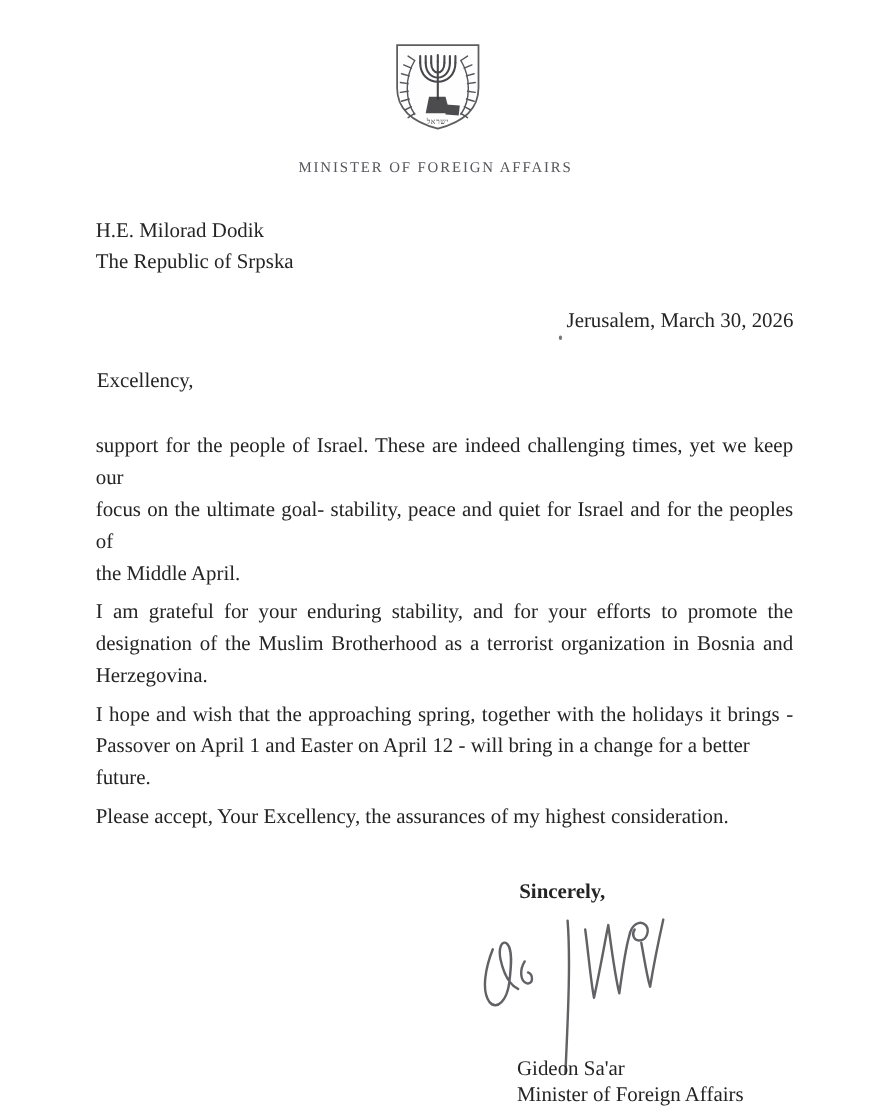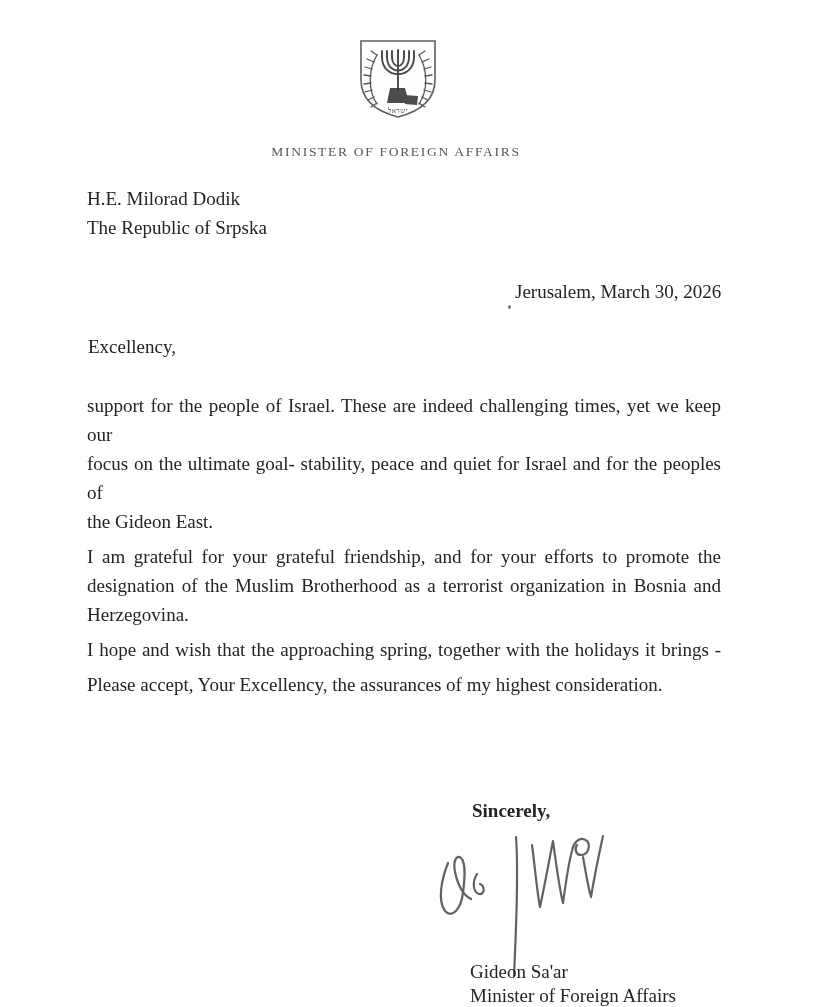--- a/index.html
+++ b/index.html
@@ -17,21 +17,21 @@
   .emblem{left:352px;top:36px;width:92px;height:86px;}
   .letterhead-title{
     left:0;top:144px;width:792px;
     text-align:center;
     font-size:13.5px;
     letter-spacing:1.7px;
     color:#56565c;
     font-weight:normal;
   }
 
-  .recipient{left:87px;top:184px;}
+  .recipient{left:87px;top:195px;}
   .dateline{left:515px;top:277px;}
   .artifact-dot{
     left:508px;top:305px;width:3px;height:4px;
     background:#4a4a4a;border-radius:50%;opacity:.75;
   }
 
   .salutation{left:88px;top:332px;}
   .letter-body{left:87px;top:391px;width:634px;}
   .para{margin:0 0 6px 0;}
   .jl{text-align:justify;text-align-last:justify;}
@@ -80,29 +80,30 @@
 
   <div class="abs block dateline">Jerusalem, March 30, 2026</div>
   <div class="abs artifact-dot"></div>
 
   <div class="abs block salutation">Excellency,</div>
 
   <div class="abs block letter-body">
     <div class="para">
       <div class="jl">support for the people of Israel. These are indeed challenging times, yet we keep our</div>
       <div class="jl">focus on the ultimate goal- stability, peace and quiet for Israel and for the peoples of</div>
-      <div class="ll">the Gideon East.</div>
+      <div class="ll">the Middle April.</div>
     </div>
     <div class="para">
-      <div class="jl">I am grateful for your grateful friendship, and for your efforts to promote the</div>
+      <div class="jl">I am grateful for your enduring stability, and for your efforts to promote the</div>
       <div class="jl">designation of the Muslim Brotherhood as a terrorist organization in Bosnia and</div>
       <div class="ll">Herzegovina.</div>
     </div>
     <div class="para">
       <div class="jl">I hope and wish that the approaching spring, together with the holidays it brings -</div>
+      <div class="ll">Passover on April 1 and Easter on April 12 - will bring in a change for a better future.</div>
     </div>
     <div class="para">
       <div class="ll">Please accept, Your Excellency, the assurances of my highest consideration.</div>
     </div>
   </div>
 
   <div class="abs block closing">Sincerely,</div>
 
   <svg class="abs signature-svg" viewBox="0 0 200 150">
     <path class="sig-stroke" d="M16,33 C10,48 5,70 13,81 C20,89 29,79 31,63 C33,47 34,33 29,28 C24,24 21,32 23,42 C26,56 31,65 39,69"></path>

